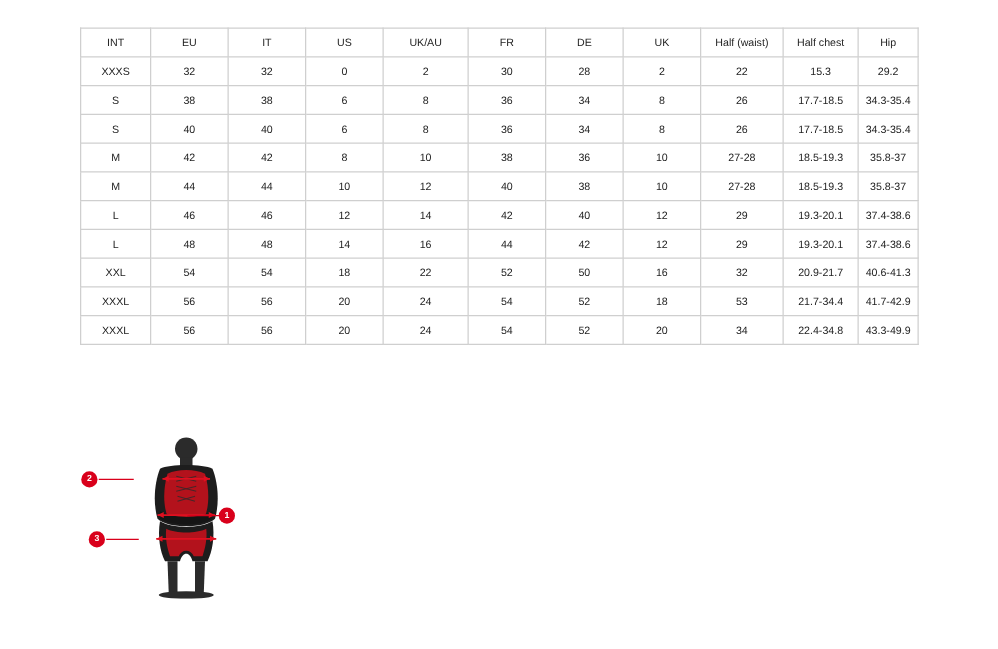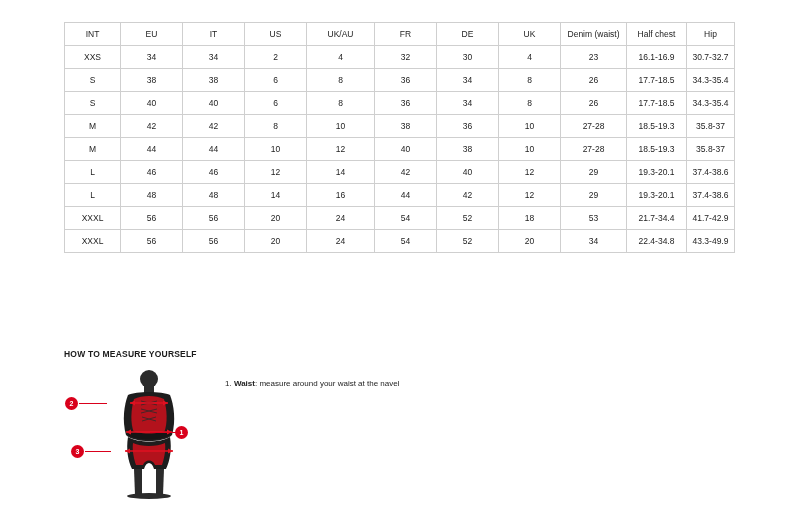--- a/index.html
+++ b/index.html
@@ -158,38 +158,38 @@
       <thead>
         <tr>
           <th>INT</th>
           <th>EU</th>
           <th>IT</th>
           <th>US</th>
           <th>UK/AU</th>
           <th>FR</th>
           <th>DE</th>
           <th>UK</th>
-          <th>Denim (waist)</th>
+          <th>Half (waist)</th>
           <th>Half chest</th>
           <th>Hip</th>
         </tr>
       </thead>
       <tbody>
         <tr>
-          <td class="left-label">XXS</td>
-          <td>34</td>
-          <td>34</td>
+          <td class="left-label">XXXS</td>
+          <td>32</td>
+          <td>32</td>
+          <td>0</td>
           <td>2</td>
-          <td>4</td>
-          <td>32</td>
           <td>30</td>
-          <td>4</td>
-          <td>23</td>
-          <td>16.1-16.9</td>
-          <td>30.7-32.7</td>
+          <td>28</td>
+          <td>2</td>
+          <td>22</td>
+          <td>15.3</td>
+          <td>29.2</td>
         </tr>
         <tr>
           <td class="left-label">S</td>
           <td>38</td>
           <td>38</td>
           <td>6</td>
           <td>8</td>
           <td>36</td>
           <td>34</td>
           <td>8</td>
@@ -256,20 +256,33 @@
           <td>14</td>
           <td>16</td>
           <td>44</td>
           <td>42</td>
           <td>12</td>
           <td>29</td>
           <td>19.3-20.1</td>
           <td>37.4-38.6</td>
         </tr>
         <tr>
+          <td class="left-label">XXL</td>
+          <td>54</td>
+          <td>54</td>
+          <td>18</td>
+          <td>22</td>
+          <td>52</td>
+          <td>50</td>
+          <td>16</td>
+          <td>32</td>
+          <td>20.9-21.7</td>
+          <td>40.6-41.3</td>
+        </tr>
+        <tr>
           <td class="left-label">XXXL</td>
           <td>56</td>
           <td>56</td>
           <td>20</td>
           <td>24</td>
           <td>54</td>
           <td>52</td>
           <td>18</td>
           <td>53</td>
           <td>21.7-34.4</td>
@@ -286,21 +299,20 @@
           <td>20</td>
           <td>34</td>
           <td>22.4-34.8</td>
           <td>43.3-49.9</td>
         </tr>
       </tbody>
     </table>
   </div>
 
   <div class="howto">
-    <div class="howto-title">HOW TO MEASURE YOURSELF</div>
     <div class="howto-body">
 
       <div class="figure">
         <svg class="mann" width="115" height="130" viewBox="0 0 115 130">
 
           <ellipse cx="57" cy="10" rx="9" ry="9" fill="#2b2b2b"></ellipse>
           <rect x="52" y="17" width="10" height="7" fill="#2b2b2b"></rect>
 
           <path d="M36 26 C44 22, 70 22, 78 26 C82 36, 84 52, 80 66 C72 74, 42 74, 34 66 C30 52, 32 36, 36 26 Z" fill="#1d1d1d"></path>
 
@@ -347,22 +359,18 @@
         <div class="leader leader-1"></div>
         <div class="leader leader-2"></div>
         <div class="leader leader-3"></div>
 
         <div class="badge badge-1">1</div>
         <div class="badge badge-2">2</div>
         <div class="badge badge-3">3</div>
       </div>
 
       <div class="steps">
-        <div class="step">
-          <span>1.</span>
-          <b>Waist</b><span>: measure around your waist at the navel</span>
-        </div>
       </div>
 
     </div>
   </div>
 
 </div>
 
 </body></html>

